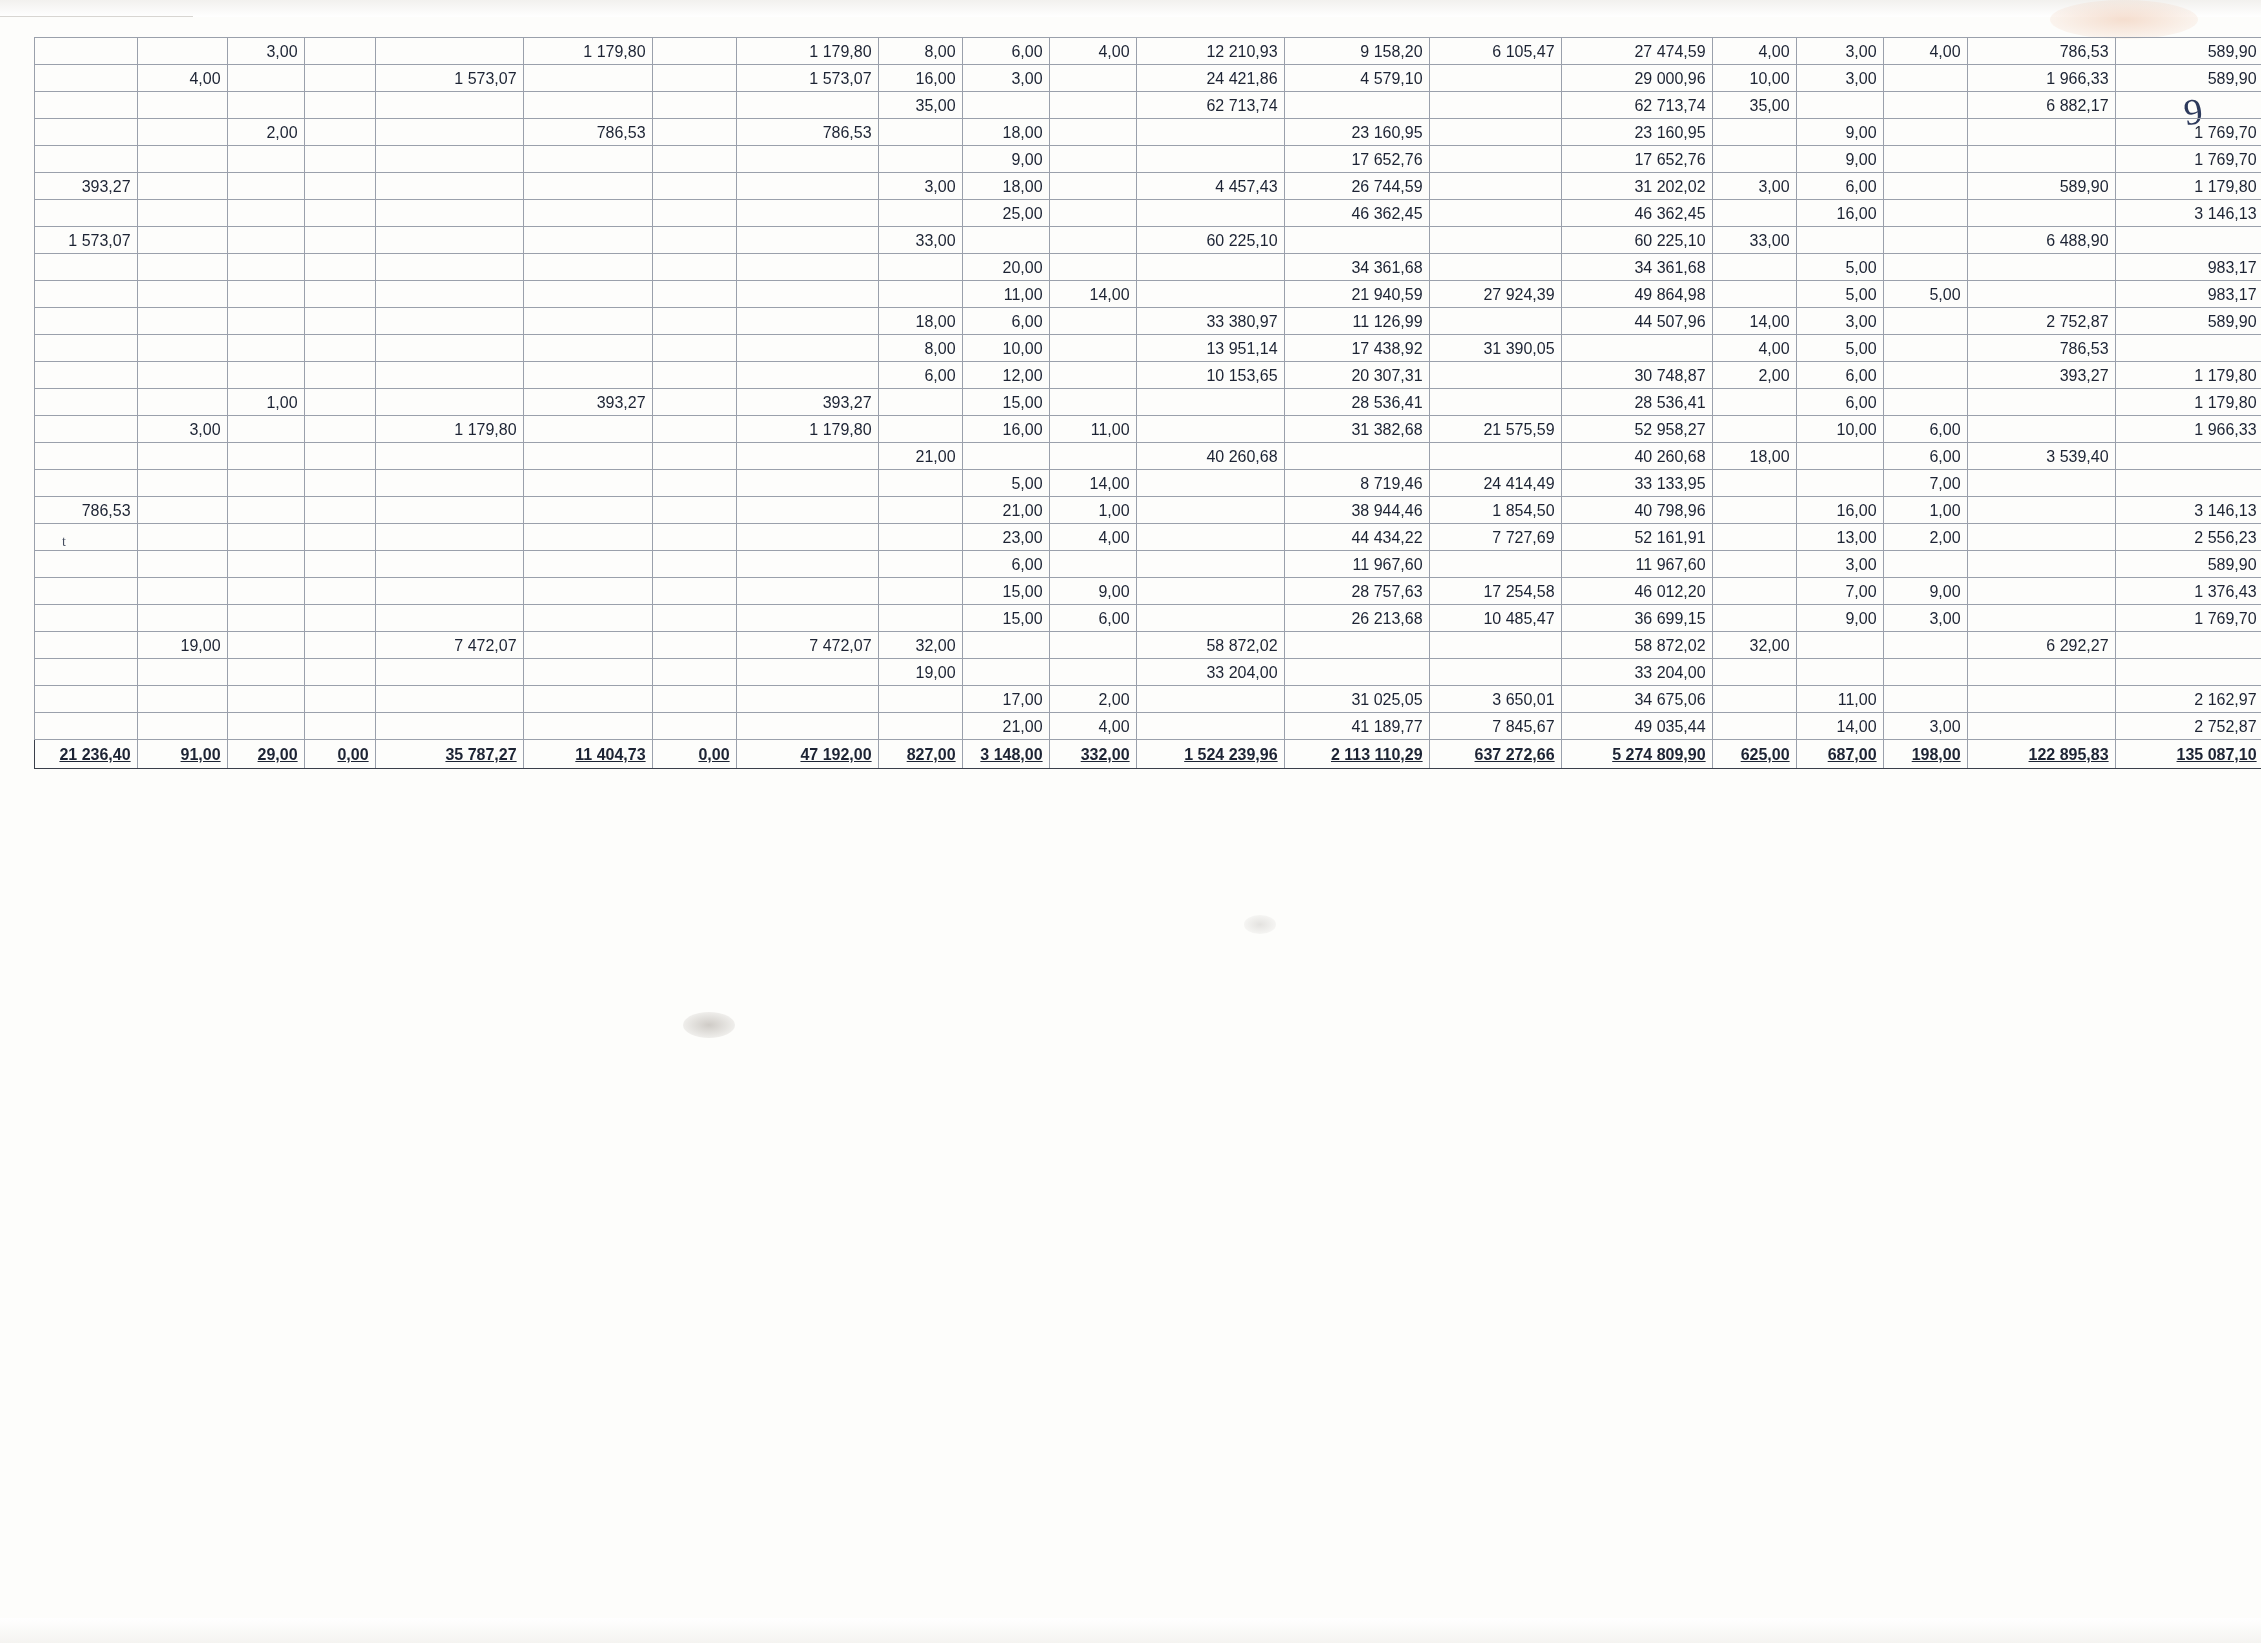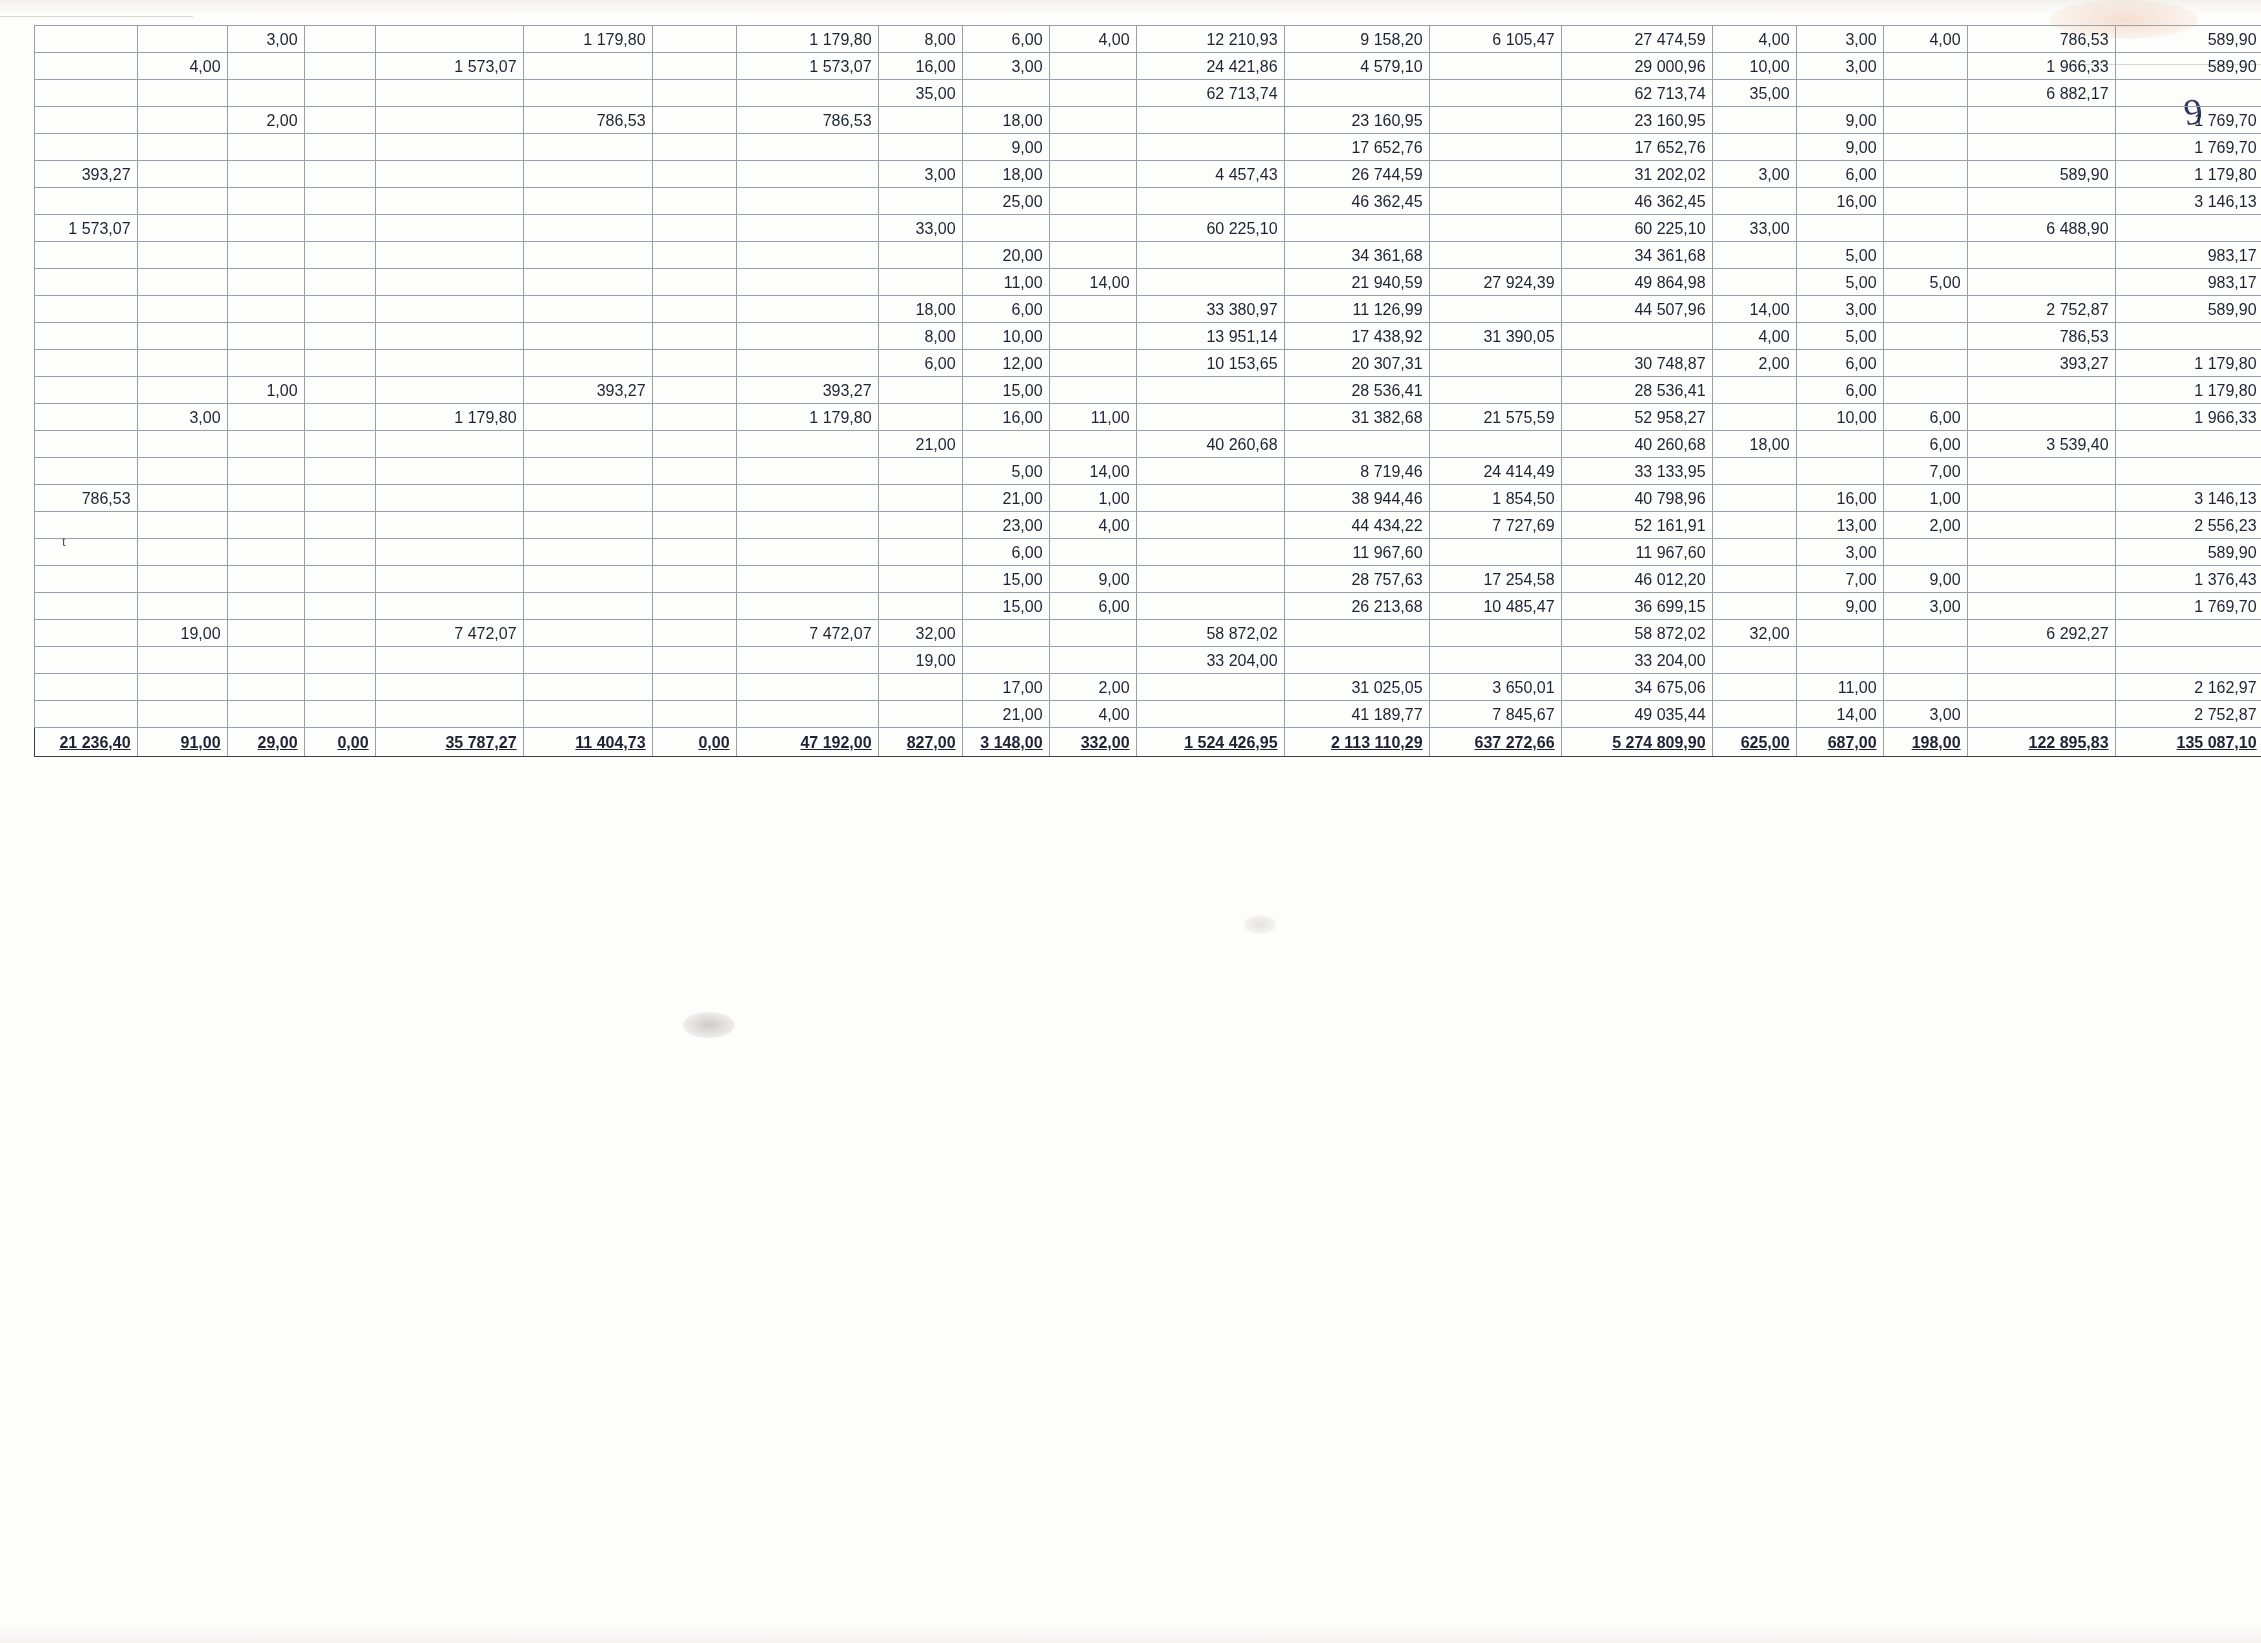--- a/index.html
+++ b/index.html
@@ -35,21 +35,21 @@
     background: linear-gradient(to top, #f4f3f0, #ffffff);
   }
   .smudge {
     position: absolute;
     border-radius: 50%;
     pointer-events: none;
   }
   .table-wrap {
     position: absolute;
     left: 34px;
-    top: 25px;
+    top: 37px;
     width: 2179px;
   }
   table.sheet {
     border-collapse: collapse;
     table-layout: fixed;
     width: 2179px;
     color: #1c2333;
   }
   table.sheet td {
     border: 0.6px solid #9aa0ab;
@@ -736,21 +736,21 @@
           <td>91,00</td>
           <td>29,00</td>
           <td>0,00</td>
           <td>35 787,27</td>
           <td>11 404,73</td>
           <td>0,00</td>
           <td>47 192,00</td>
           <td>827,00</td>
           <td>3 148,00</td>
           <td>332,00</td>
-          <td>1 524 426,95</td>
+          <td>1 524 239,96</td>
           <td>2 113 110,29</td>
           <td>637 272,66</td>
           <td>5 274 809,90</td>
           <td>625,00</td>
           <td>687,00</td>
           <td>198,00</td>
           <td>122 895,83</td>
           <td>135 087,10</td>
         </tr>
       </tbody>

